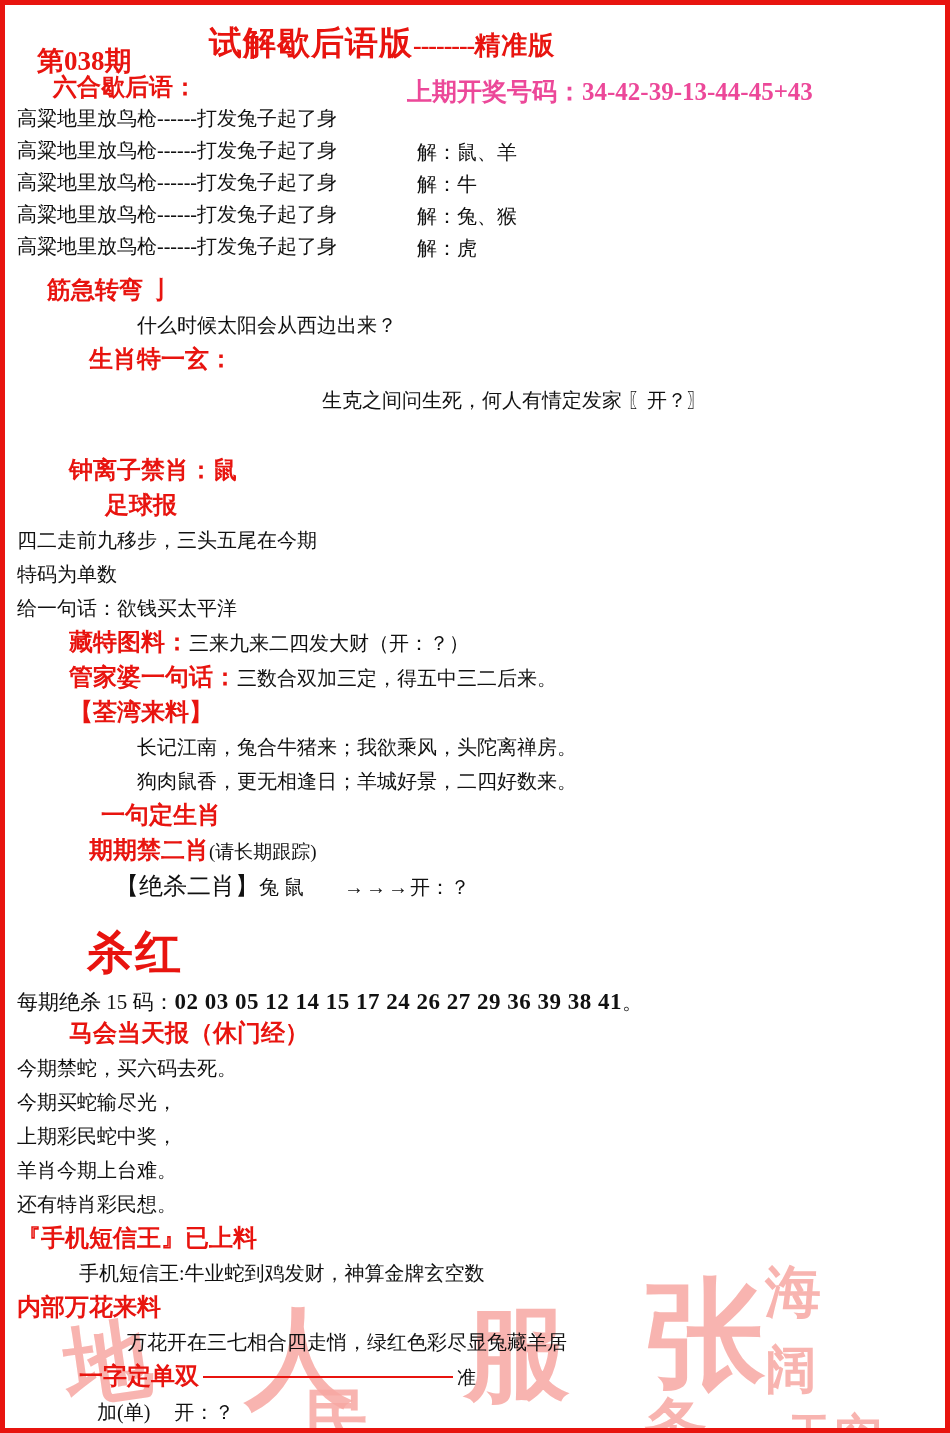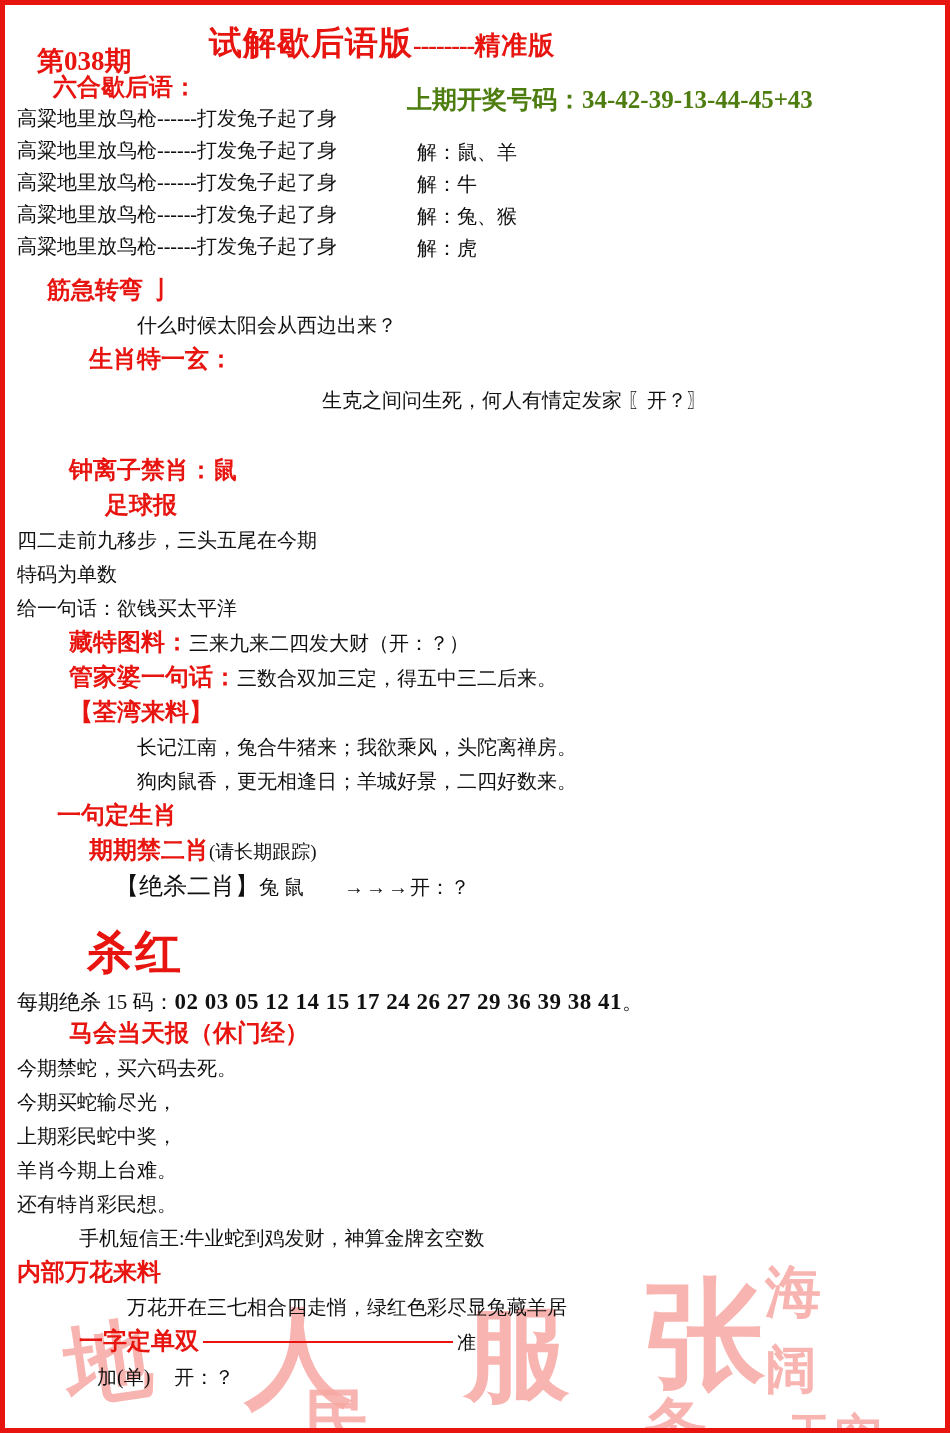--- a/index.html
+++ b/index.html
@@ -58,22 +58,22 @@
     letter-spacing: 1px;
   }
   .main-title .dash { font-size: 26px; letter-spacing: -1px; }
   .main-title .sub { font-size: 26px; }
 
   .row { position: relative; }
   .black { color: #111; }
 
   .sub-label { color: #e8140f; font-size: 24px; font-weight: bold; }
   .draw-line {
-    position: absolute; left: 390px; top: 12px;
-    color: #4d7c0f; font-size: 25px; font-weight: bold; white-space: nowrap;
+    position: absolute; left: 390px; top: 4px;
+    color: #ec4899; font-size: 25px; font-weight: bold; white-space: nowrap;
   }
   .riddle-line { font-size: 20px; color: #111; }
   .riddle-ans { position: absolute; color: #111; font-size: 20px; }
   .indent3 { margin-left: 120px; }
 
   .big-kill {
     color: #e8140f; font-size: 46px; font-weight: bold;
     margin: 18px 0 4px 70px;
     letter-spacing: 2px;
   }
@@ -175,21 +175,21 @@
     <div class="line" style="margin-left:52px;">
       <span class="sub-label">管家婆一句话：</span><span class="black" style="font-size:20px;">三数合双加三定，得五中三二后来。</span>
     </div>
 
     <div class="line" style="margin-left:52px;">
       <span class="sub-label">【荃湾来料】</span>
     </div>
     <div class="line indent3">长记江南，兔合牛猪来；我欲乘风，头陀离禅房。</div>
     <div class="line indent3">狗肉鼠香，更无相逢日；羊城好景，二四好数来。</div>
 
-    <div class="line" style="margin-left:40px;">
+    <div class="line" style="margin-left:84px;">
       <span class="sub-label">一句定生肖</span>
     </div>
 
     <div class="line" style="margin-left:72px;">
       <span class="sub-label">期期禁二肖</span><span class="black" style="font-size:19px;">(请长期跟踪)</span>
     </div>
     <div class="line" style="margin-left:98px;">
       <span class="black" style="font-size:24px;">【绝杀二肖】</span><span class="black" style="font-size:20px;">兔 鼠</span><span class="black arrow" style="font-size:20px;margin-left:40px;">→→→</span><span class="black" style="font-size:20px;">开：？</span>
     </div>
 
@@ -200,20 +200,23 @@
 
     <div class="line" style="margin-left:52px;">
       <span class="sub-label">马会当天报（休门经）</span>
     </div>
     <div class="line">今期禁蛇，买六码去死。</div>
     <div class="line">今期买蛇输尽光，</div>
     <div class="line">上期彩民蛇中奖，</div>
     <div class="line">羊肖今期上台难。</div>
     <div class="line">还有特肖彩民想。</div>
 
+    <div class="line">
+      <span class="sub-label">『手机短信王』已上料</span>
+    </div>
     <div class="line" style="margin-left:62px;">手机短信王:牛业蛇到鸡发财，神算金牌玄空数</div>
 
     <div class="line">
       <span class="sub-label">内部万花来料</span>
     </div>
     <div class="line" style="margin-left:110px;">万花开在三七相合四走悄，绿红色彩尽显兔藏羊居</div>
 
     <div class="line" style="margin-left:62px;">
       <span class="sub-label">一字定单双</span><span class="hr-red"></span><span class="black" style="font-size:19px;">准</span>
     </div>

